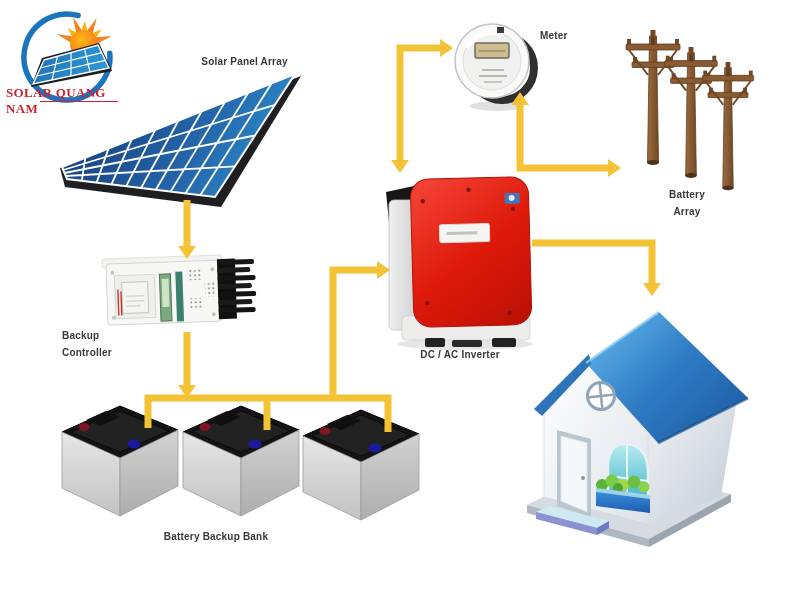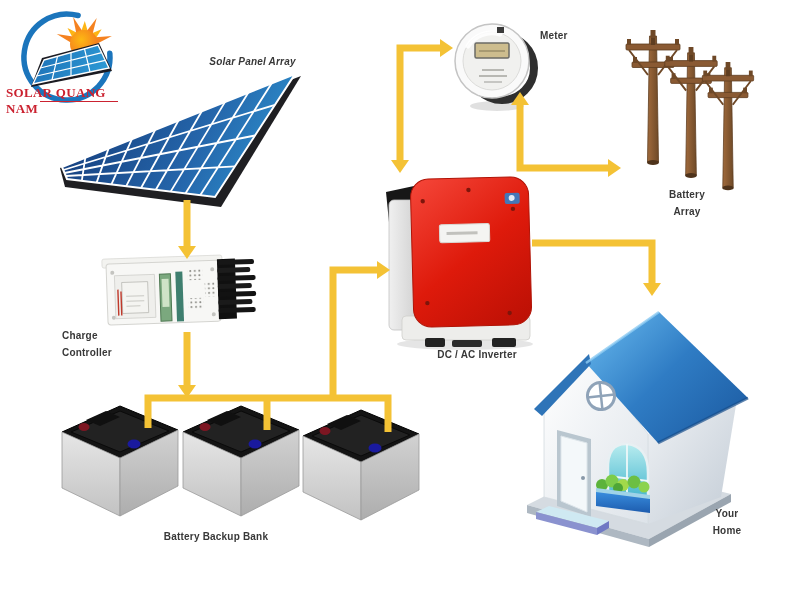--- a/index.html
+++ b/index.html
@@ -263,36 +263,32 @@
     <polygon points="511,105 529,105 520,92" fill="#F4C235" stroke="none"></polygon>
     <polygon points="608,159 608,177 621,168" fill="#F4C235" stroke="none"></polygon>
     <polyline points="532,243 652,243 652,283"></polyline>
     <polygon points="643,283 661,283 652,296" fill="#F4C235" stroke="none"></polygon>
   </g>
 </svg>
 
 <div class="logo-text">SOLAR QUANG NAM</div>
 <div class="logo-underline"></div>
 
-<div class="lbl center" style="left:160px;top:53px;width:185px;font-style:italic;">Solar Panel Array</div>
+<div class="lbl center" style="left:152px;top:53px;width:185px;">Solar Panel Array</div>
 
 <div class="lbl" style="left:540px;top:27px;">Meter</div>
 
 <div class="lbl center" style="left:637px;top:186px;width:100px;">
   <span>Battery</span><br>
   <span>Array</span>
 </div>
 
 <div class="lbl" style="left:62px;top:327px;">
-  <span>Charge</span><br>
+  <span>Backup</span><br>
   <span>Controller</span>
 </div>
 
-<div class="lbl center" style="left:397px;top:346px;width:160px;">DC / AC Inverter</div>
+<div class="lbl center" style="left:380px;top:346px;width:160px;">DC / AC Inverter</div>
 
 <div class="lbl center" style="left:116px;top:528px;width:200px;">Battery Backup Bank</div>
 
-<div class="lbl center" style="left:687px;top:505px;width:80px;">
-  <span>Your</span><br>
-  <span>Home</span>
+
 </div>
 
-</div>
-
 </body></html>

